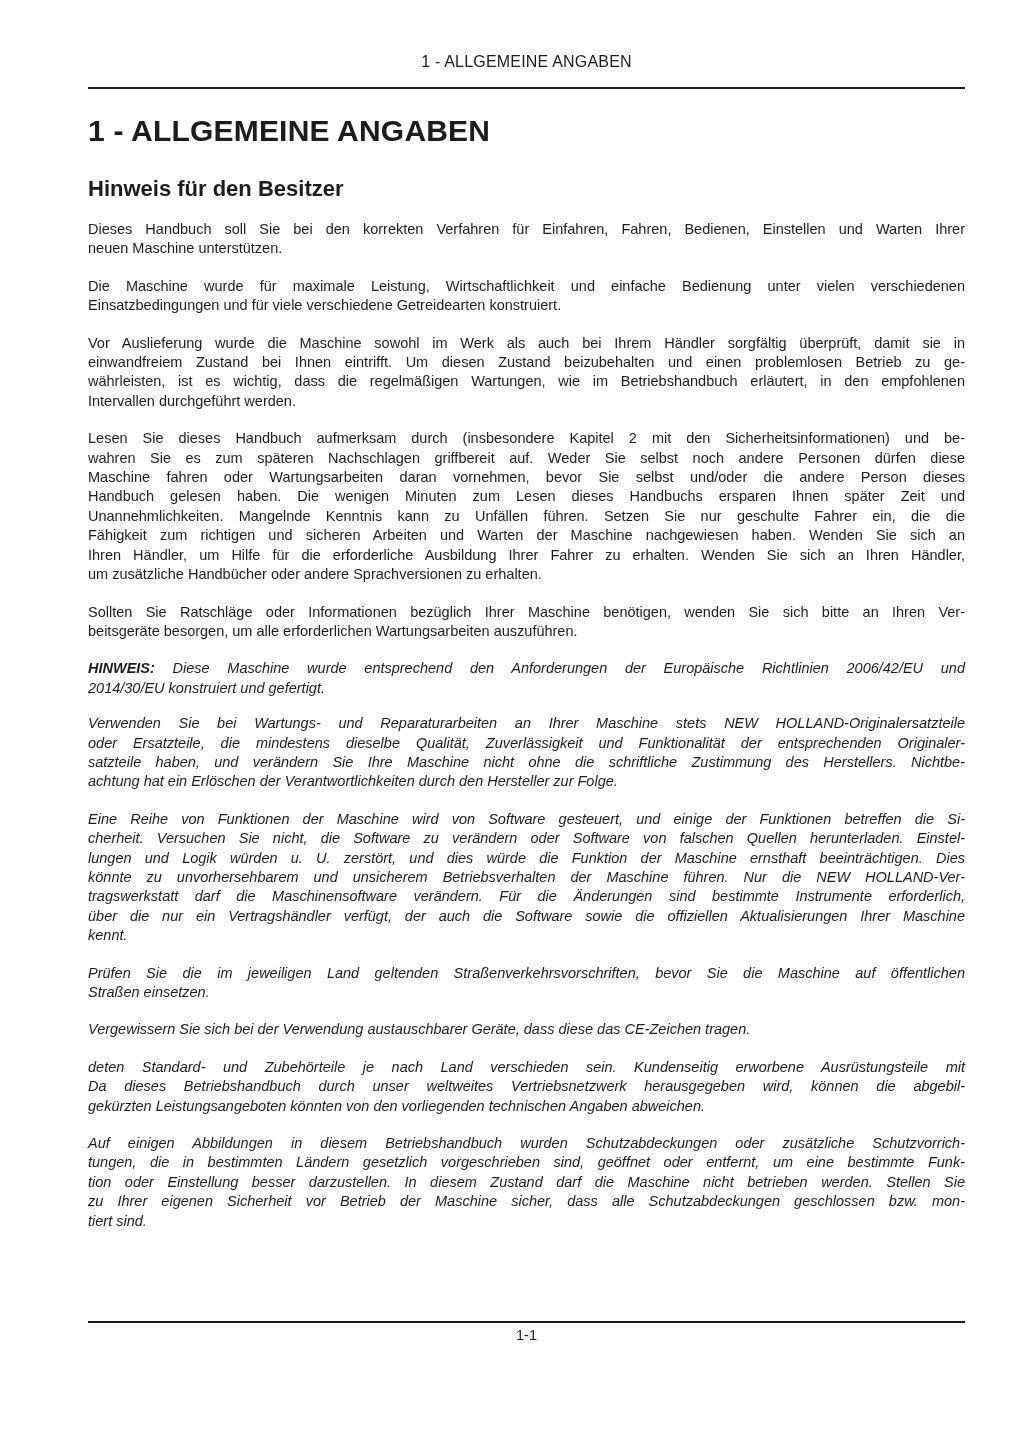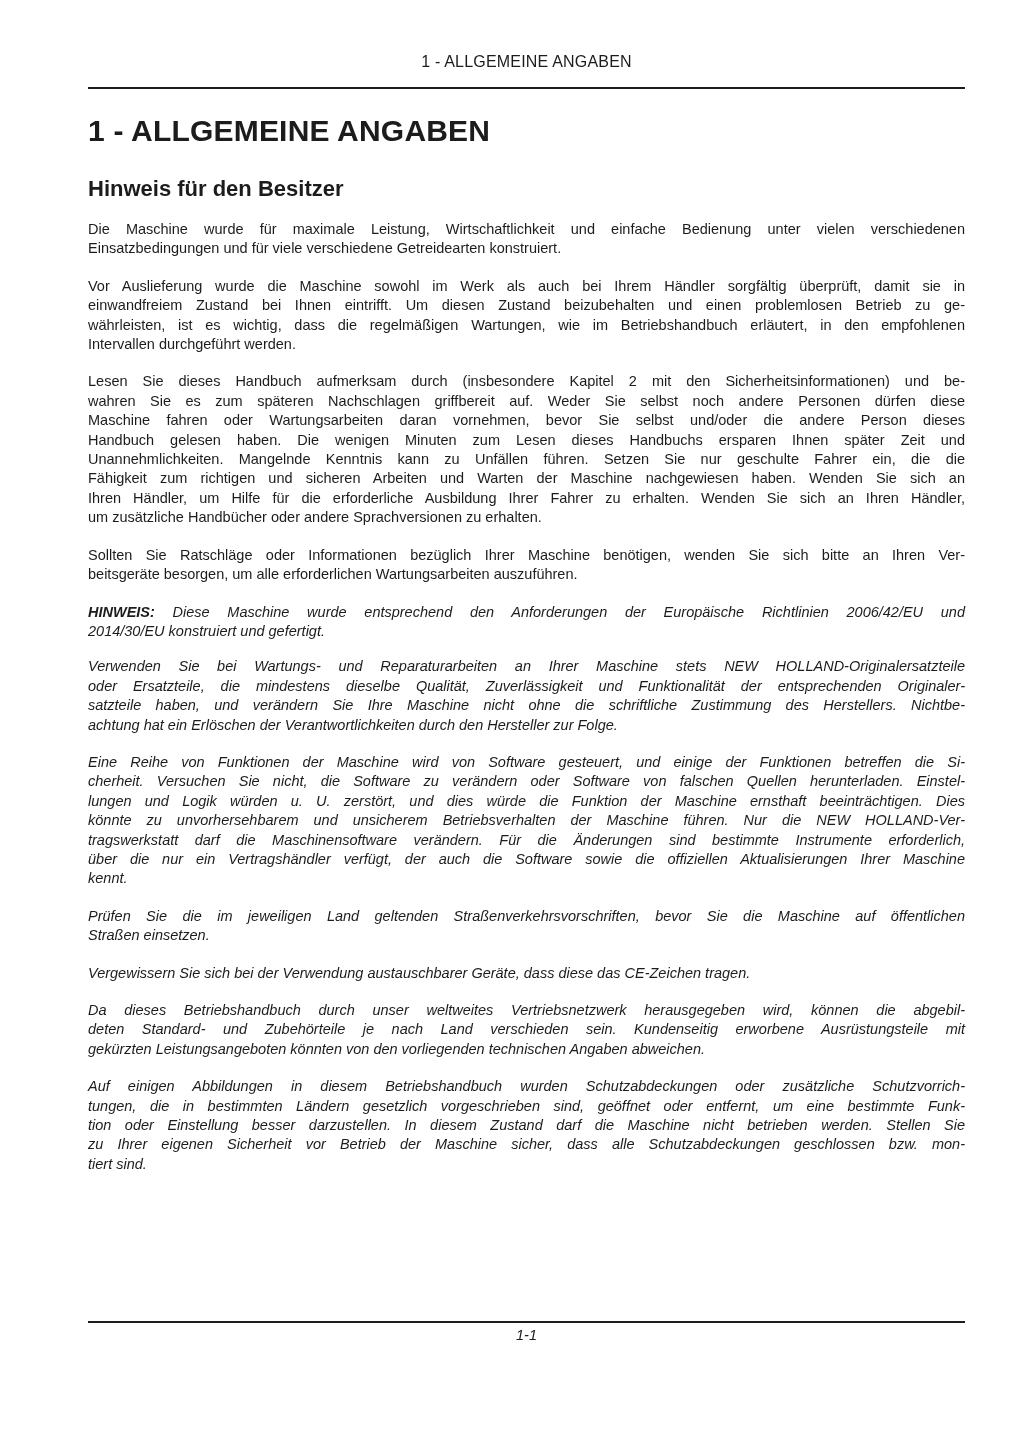--- a/index.html
+++ b/index.html
@@ -73,21 +73,20 @@
     text-align-last: auto;
   }
   .note-label {
     font-weight: bold;
   }
   .footer {
     position: absolute;
     left: 88px;
     width: 877px;
     top: 1321px;
-    font-style: italic;
   }
   .page-number {
     margin-top: 3px;
     text-align: center;
     font-size: 14.5px;
     line-height: 19px;
   }
 </style>
 </head>
 <body>
@@ -97,20 +96,24 @@
 
     <div class="running-header">1 - ALLGEMEINE ANGABEN</div>
 
     <div class="rule header-rule" style="background: rgb(28, 28, 28);"></div>
 
     <h1 class="chapter-title">1 - ALLGEMEINE ANGABEN</h1>
 
     <h2 class="section-title">Hinweis für den Besitzer</h2>
 
     <main class="body-text" id="paragraphs">
+        <div class="para">
+          <div class="line">Dieses Handbuch soll Sie bei den korrekten Verfahren für Einfahren, Fahren, Bedienen, Einstellen und Warten Ihrer</div>
+          <div class="line last">neuen Maschine unterstützen.</div>
+        </div>
         <div class="para">
           <div class="line">Die Maschine wurde für maximale Leistung, Wirtschaftlichkeit und einfache Bedienung unter vielen verschiedenen</div>
           <div class="line last">Einsatzbedingungen und für viele verschiedene Getreidearten konstruiert.</div>
         </div>
         <div class="para">
           <div class="line">Vor Auslieferung wurde die Maschine sowohl im Werk als auch bei Ihrem Händler sorgfältig überprüft, damit sie in</div>
           <div class="line">einwandfreiem Zustand bei Ihnen eintrifft. Um diesen Zustand beizubehalten und einen problemlosen Betrieb zu ge-</div>
           <div class="line">währleisten, ist es wichtig, dass die regelmäßigen Wartungen, wie im Betriebshandbuch erläutert, in den empfohlenen</div>
           <div class="line last">Intervallen durchgeführt werden.</div>
         </div>
@@ -148,22 +151,22 @@
           <div class="line last">kennt.</div>
         </div>
         <div class="para italic">
           <div class="line">Prüfen Sie die im jeweiligen Land geltenden Straßenverkehrsvorschriften, bevor Sie die Maschine auf öffentlichen</div>
           <div class="line last">Straßen einsetzen.</div>
         </div>
         <div class="para italic">
           <div class="line last">Vergewissern Sie sich bei der Verwendung austauschbarer Geräte, dass diese das CE-Zeichen tragen.</div>
         </div>
         <div class="para italic">
+          <div class="line">deten Standard- und Zubehörteile je nach Land verschieden sein. Kundenseitig erworbene Ausrüstungsteile mit</div>
           <div class="line">Da dieses Betriebshandbuch durch unser weltweites Vertriebsnetzwerk herausgegeben wird, können die abgebil-</div>
-          <div class="line">deten Standard- und Zubehörteile je nach Land verschieden sein. Kundenseitig erworbene Ausrüstungsteile mit</div>
           <div class="line last">gekürzten Leistungsangeboten könnten von den vorliegenden technischen Angaben abweichen.</div>
         </div>
         <div class="para italic">
           <div class="line">Auf einigen Abbildungen in diesem Betriebshandbuch wurden Schutzabdeckungen oder zusätzliche Schutzvorrich-</div>
           <div class="line">tungen, die in bestimmten Ländern gesetzlich vorgeschrieben sind, geöffnet oder entfernt, um eine bestimmte Funk-</div>
           <div class="line">tion oder Einstellung besser darzustellen. In diesem Zustand darf die Maschine nicht betrieben werden. Stellen Sie</div>
           <div class="line">zu Ihrer eigenen Sicherheit vor Betrieb der Maschine sicher, dass alle Schutzabdeckungen geschlossen bzw. mon-</div>
           <div class="line last">tiert sind.</div>
         </div>
       </main>

